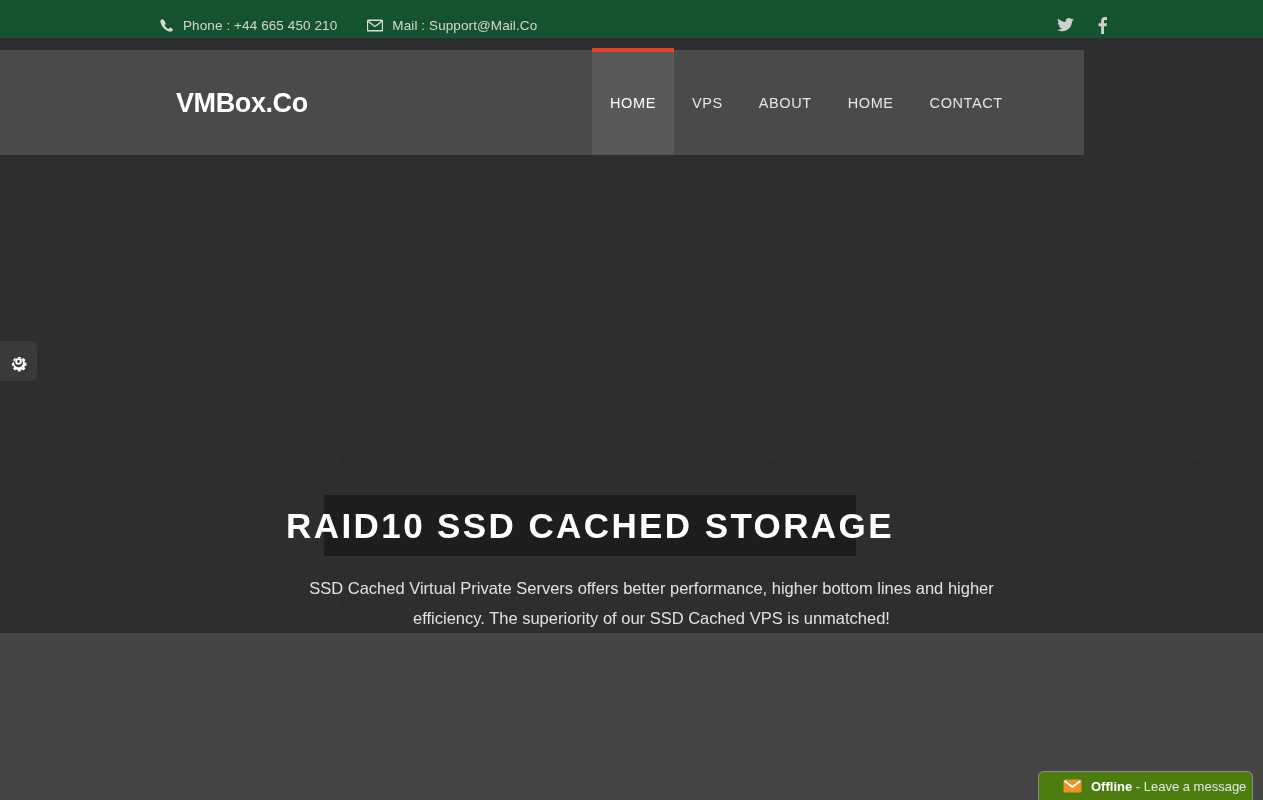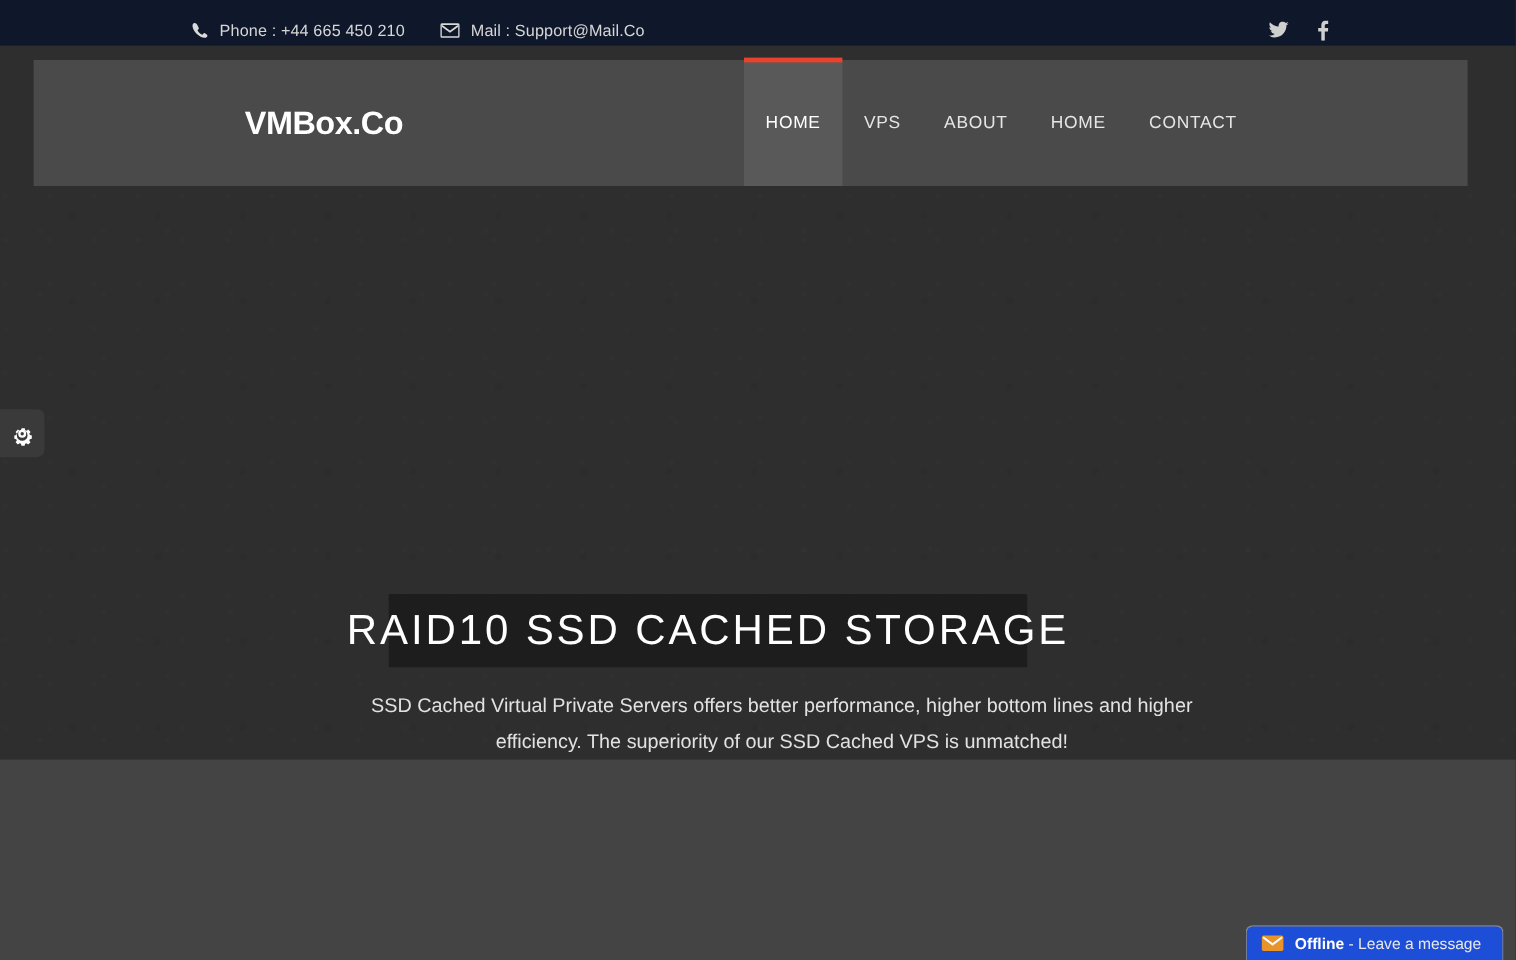--- a/index.html
+++ b/index.html
@@ -6,21 +6,21 @@
   html, body {
     width:1263px; height:800px;
     overflow:hidden;
     background:#2e2e2e;
     font-family:"Liberation Sans", sans-serif;
   }
 
   
   .topbar{
     position:absolute; left:0; top:0; width:1263px; height:38px;
-    background:#0f172a;
+    background:#14532d;
     display:flex; align-items:center;
   }
   .topbar-left{
     position:absolute; left:158px; top:0; height:50px;
     display:flex; align-items:center; gap:30px;
   }
   .contact-item{
     display:flex; align-items:center; gap:9px;
     color:#d6d6d6; font-size:13.5px; letter-spacing:.1px;
     font-family:"Liberation Sans", sans-serif;
@@ -35,23 +35,22 @@
     display:flex; align-items:center; gap:20px;
   }
   .social{
     width:17px; height:19px; display:flex; align-items:center; justify-content:center;
     color:#cfcfcf; cursor:pointer;
   }
   .social svg{ display:block; }
 
   
   .header{
-    position:absolute; left:0; top:50px; width:1195px; height:105px;
+    position:absolute; left:0; top:50px; width:1084px; height:105px;
     background:#4a4a4a;
-    margin-left:28px;
   }
   .logo{
     position:absolute; left:176px; top:50%; transform:translateY(-50%);
     color:#ffffff; font-size:27px; font-weight:bold;
     letter-spacing:-0.4px; white-space:nowrap;
   }
   .nav{
     position:absolute; left:592px; top:0; height:105px;
     display:flex; align-items:stretch;
   }
@@ -85,46 +84,46 @@
     background:#3a3a3a; border-radius:0 6px 6px 0;
     display:flex; align-items:center; justify-content:center;
     cursor:pointer; z-index:6;
   }
   .settings-tab svg{ display:block; }
 
   .hero-title{
     position:absolute; left:324px; top:340px; width:532px; height:61px;
     background:#1d1d1d;
     display:flex; align-items:center; justify-content:center;
-    color:#ffffff; font-size:35px; font-weight:normal;
+    color:#ffffff; font-size:35px; font-weight:bold;
     letter-spacing:2.4px; white-space:nowrap;
     font-family:"Liberation Sans", sans-serif;
   }
   .hero-sub{
     position:absolute; left:286px; top:418px; width:691px;
     text-align:center; color:#e2e2e2;
     font-size:16.5px; line-height:30px;
     font-family:"Liberation Sans", sans-serif;
     margin-left:20px;
   }
 
   
   .features{
     position:absolute; left:0; top:633px; width:1263px; height:167px;
     background:#444444;
   }
 
   
   .chat-widget{
     position:absolute; left:1038px; top:771px; width:215px; height:29px;
-    background:#1d4ed8;
+    background:#4d7c0f;
     border:1px solid #8b8b8b; border-bottom:none;
     border-radius:6px 6px 0 0;
     display:flex; align-items:center; gap:9px;
-    padding:0 12px;
+    padding:0 24px;
     cursor:pointer; z-index:20;
   }
   .chat-icon{ width:19px; height:14px; flex:0 0 auto; }
   .chat-icon svg{ display:block; }
   .chat-text{
     color:#e8e8e8; font-size:13px; white-space:nowrap;
     font-family:"Liberation Sans", sans-serif;
   }
   .chat-text b{ color:#ffffff; font-weight:bold; }
 </style>

